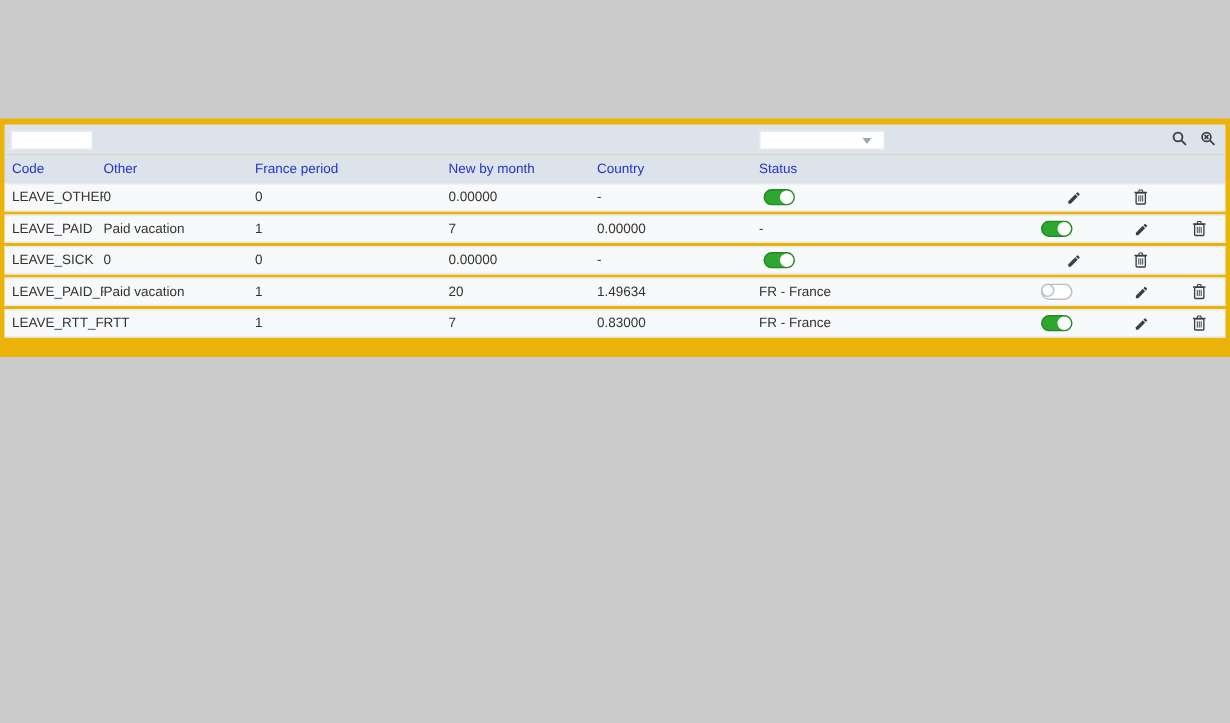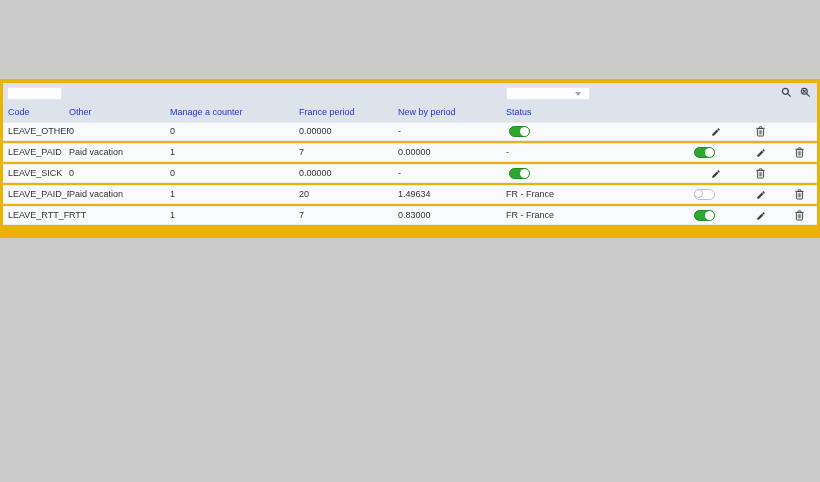--- a/index.html
+++ b/index.html
@@ -113,23 +113,23 @@
           <line x1="4.4" y1="4.4" x2="8.2" y2="8.2"></line>
           <line x1="8.2" y1="4.4" x2="4.4" y2="8.2"></line>
         </svg>
       </button>
     </div>
   </div>
 
   <div class="grid-row header-row" id="header-row">
       <div class="cell">Code</div>
       <div class="cell">Other</div>
-      <div class="cell">Manage a counter</div>
       <div class="cell">France period</div>
-      <div class="cell">New by period</div>
+      <div class="cell">New by month</div>
+      <div class="cell">Country</div>
       <div class="cell">Status</div>
       <div class="cell"></div>
       <div class="cell"></div>
     </div>
 
   <div id="rows-container">
       <div class="grid-row data-row">
         <div class="cell">LEAVE_OTHER</div>
         <div class="cell">0</div>
         <div class="cell">0</div>

